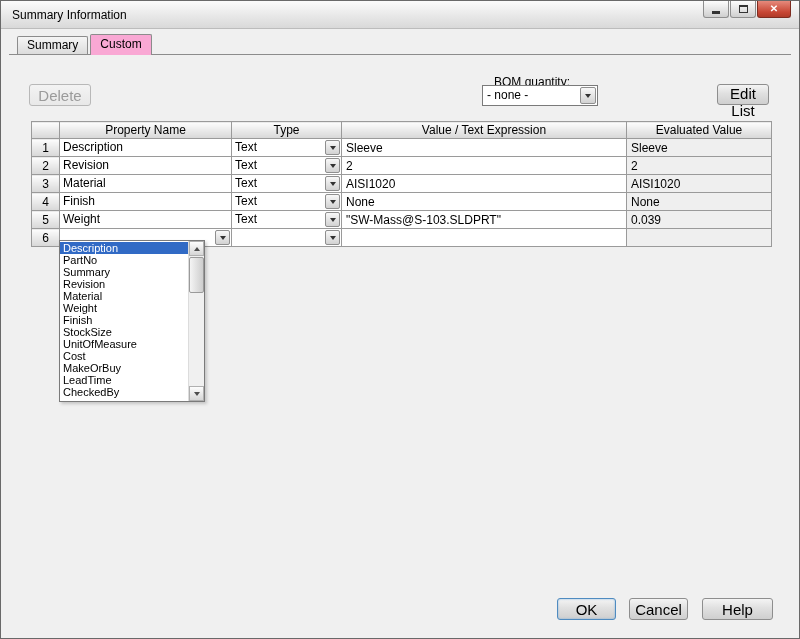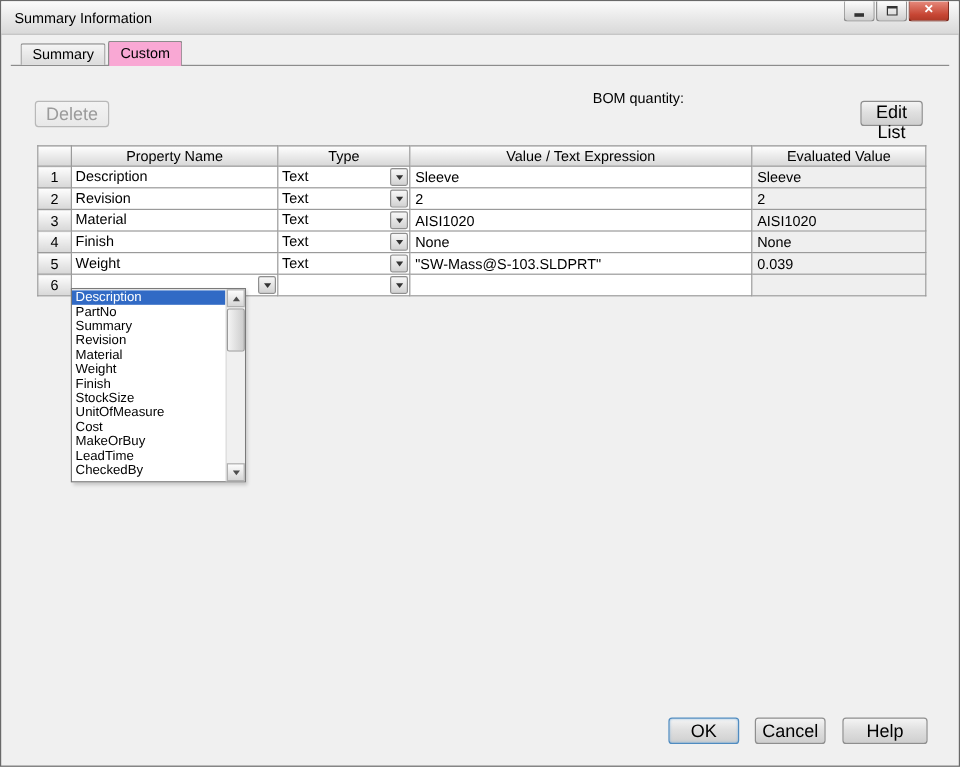--- a/index.html
+++ b/index.html
@@ -162,20 +162,26 @@
 
   <div class="tabline"></div>
   <div class="tabstrip">
     <div class="tab">Summary</div>
     <div class="tab active">Custom</div>
   </div>
 
   <button class="btn disabled" id="delete-btn">Delete</button>
 
   <span id="bom-label">BOM quantity:</span>
+  <div class="combo-box">
+    <span class="combo-text">- none -</span>
+    <span class="combo-btn">
+      <span class="arrow-down"></span>
+    </span>
+  </div>
 
   <button class="btn" id="edit-list-btn">Edit List</button>
 
   <table class="props-table">
     <colgroup>
       <col style="width:28px">
         <col style="width:172px">
         <col style="width:110px">
         <col style="width:285px">
         <col style="width:145px">

